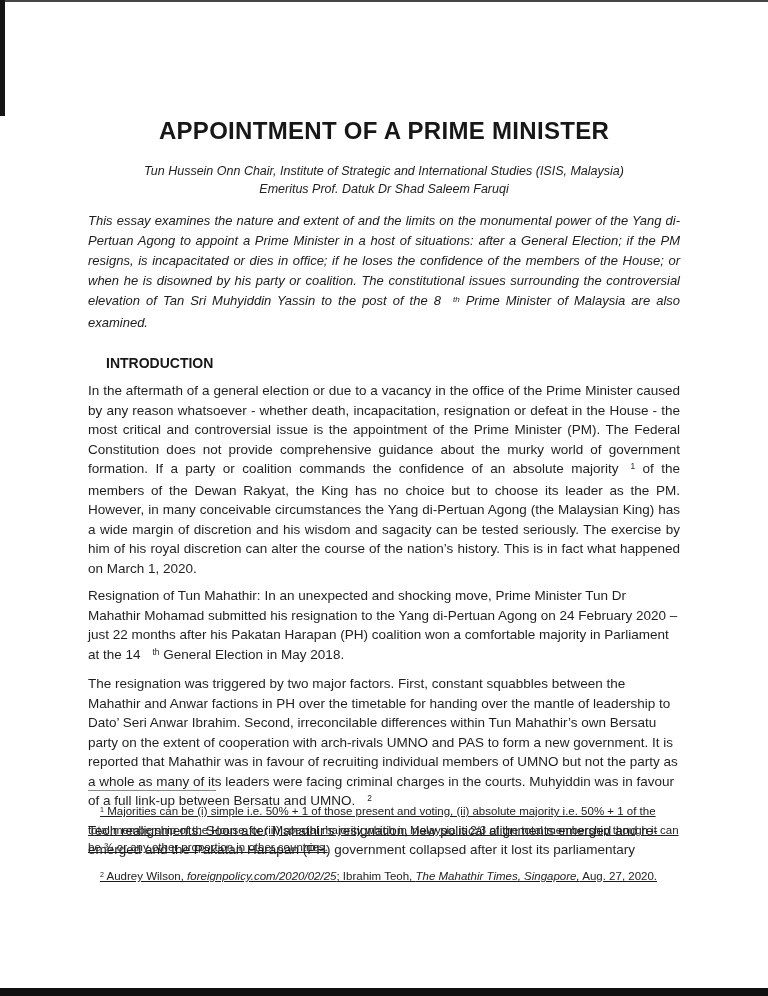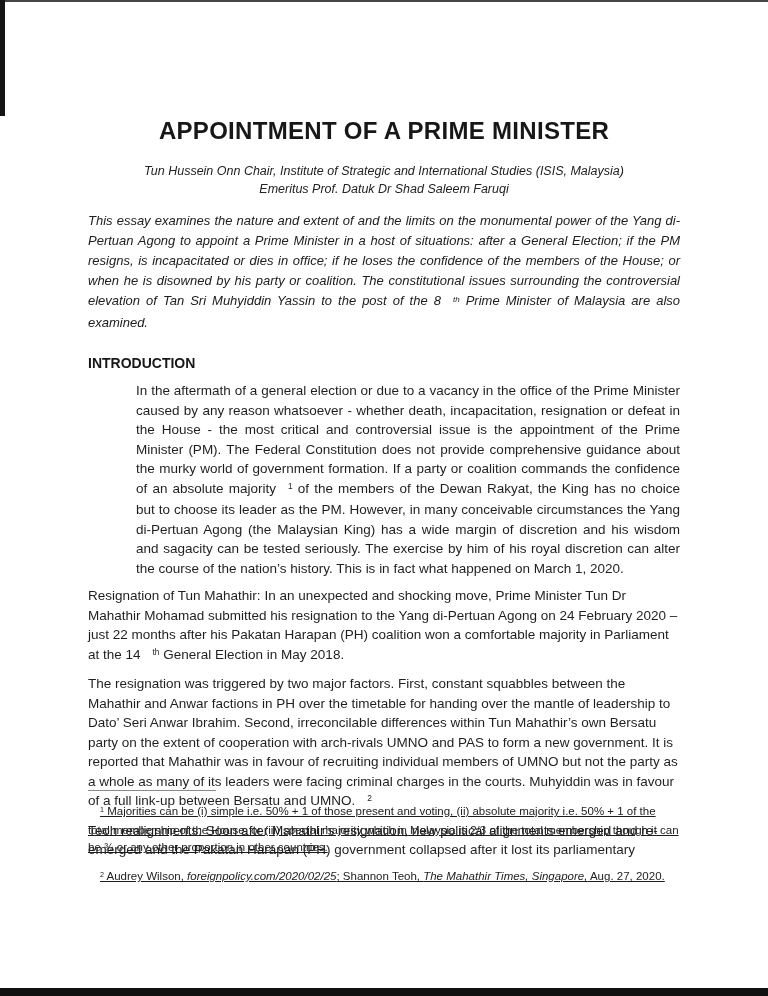--- a/index.html
+++ b/index.html
@@ -54,28 +54,29 @@
     line-height: 20px;
     text-align: justify;
     color: #202020;
   }
   .section-heading {
     margin-top: 21px;
     font-size: 14px;
     line-height: 19px;
     font-weight: 700;
     color: #171717;
+    margin-left: 18px;
   }
   p.body-para {
     margin: 8px 0 0 0;
     font-size: 13.5px;
     line-height: 19.5px;
     color: #1f1f1f;
   }
-  p.justified { text-align: justify; margin-left: 48px; }
+  p.justified { text-align: justify; }
   .runin { font-weight: 400; }
   .sup {
     font-size: 62%;
     vertical-align: baseline;
     position: relative;
     top: -0.45em;
     padding-left: 12px;
   }
   .footnote-block {
     position: absolute;
@@ -126,14 +127,14 @@
 
   <p class="body-para"><span class="runin">Teoh realignments</span><span>: </span><span>Soon after Mahathir’s resignation, new political alignments emerged and re-emerged and the Pakatan Harapan (PH) government collapsed after it lost its parliamentary</span></p>
 
 </div>
 
 <div class="footnote-block">
   <div class="footnote-rule"></div>
 
   <p class="footnote"><span class="sup">1</span><span> Majorities can be (i) simple i.e. 50% + 1 of those present and voting, (ii) absolute majority i.e. 50% + 1 of the total membership of the House, or (iii) special majority which in Malaysia is 2/3 of the total membership though it can be ¾ or any other proportion in other countries.</span></p>
 
-  <p class="footnote"><span class="sup">2</span><span> Audrey Wilson, </span><span class="italic">foreignpolicy.com/2020/02/25</span><span>; Shannon Teoh, </span><span class="italic">The Mahathir Times, Singapore,</span><span> Aug. 27, 2020.</span></p>
+  <p class="footnote"><span class="sup">2</span><span> Audrey Wilson, </span><span class="italic">foreignpolicy.com/2020/02/25</span><span>; Ibrahim Teoh, </span><span class="italic">The Mahathir Times, Singapore,</span><span> Aug. 27, 2020.</span></p>
 </div>
 
 </body></html>

